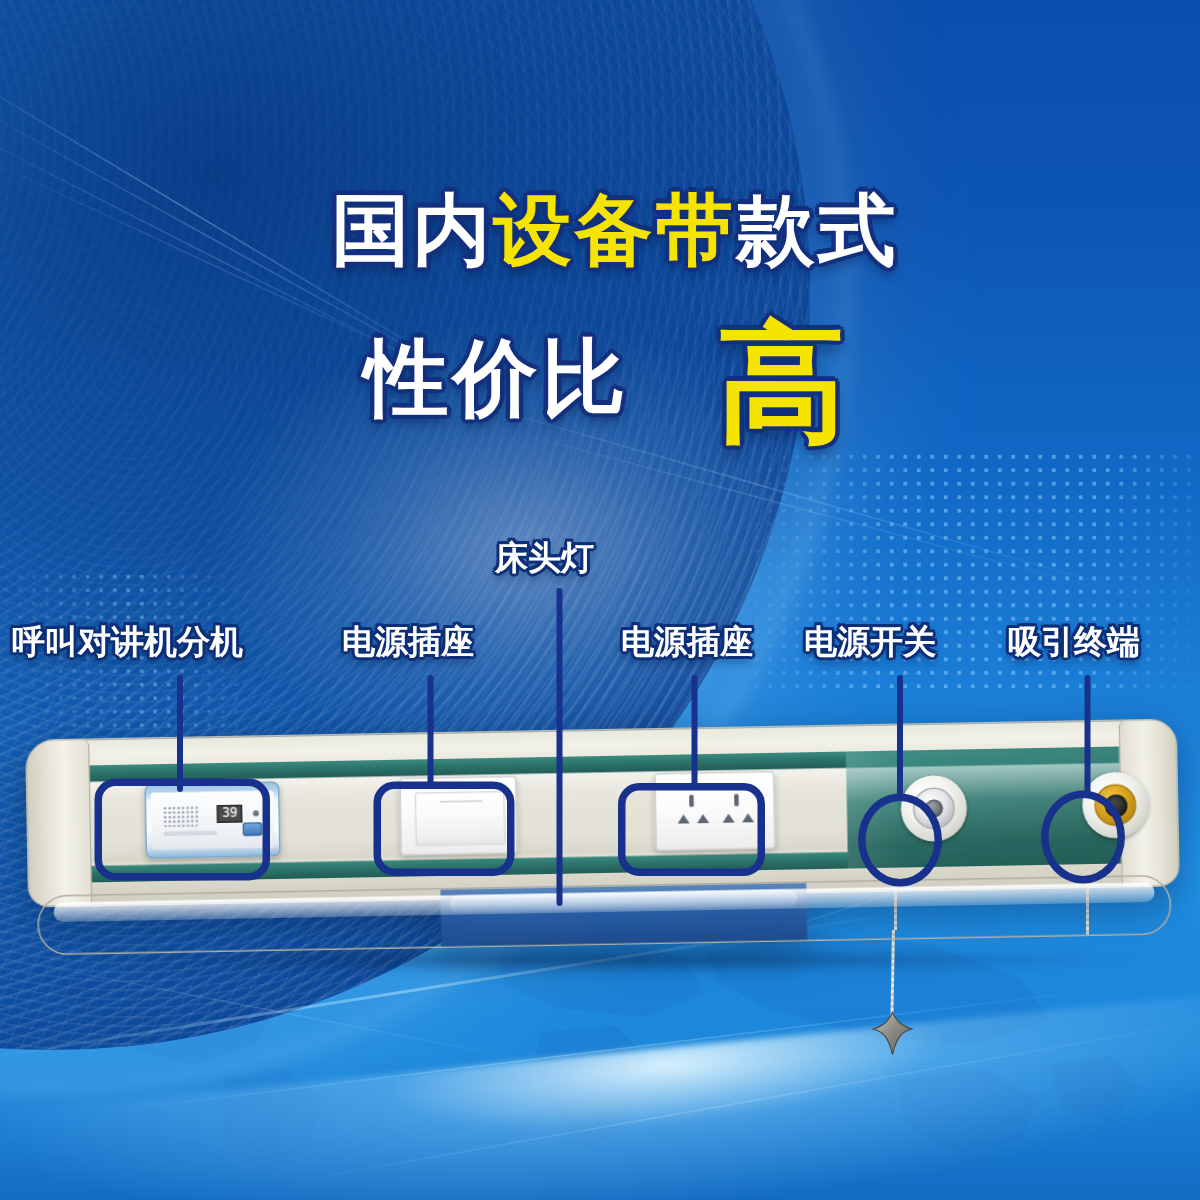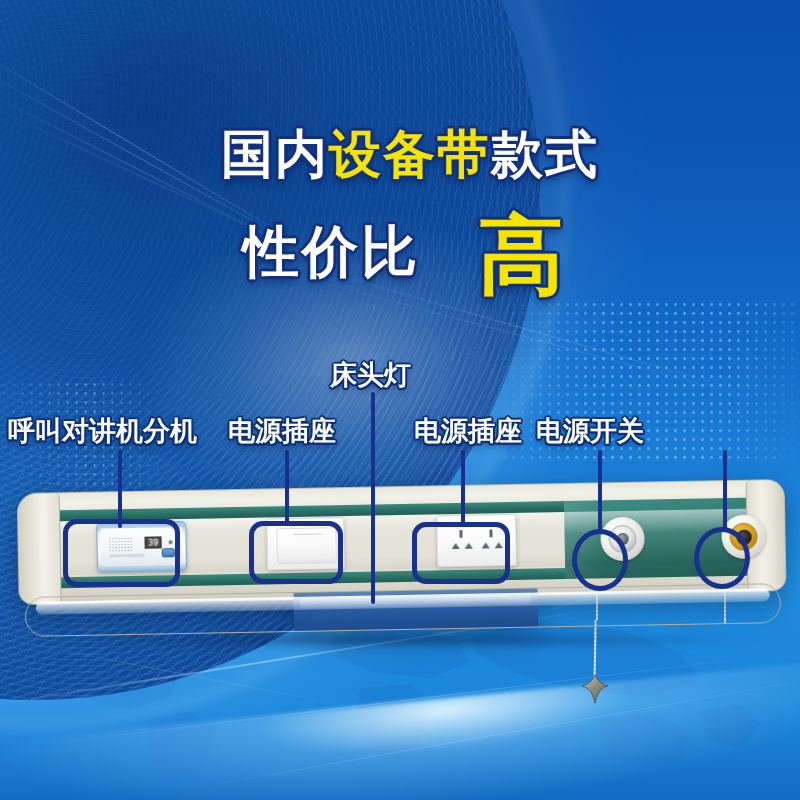--- a/index.html
+++ b/index.html
@@ -153,21 +153,21 @@
       -2px -2px 0 #12307e, 2px -2px 0 #12307e, -2px 2px 0 #12307e, 2px 2px 0 #12307e,
       -3px 0 0 #12307e, 3px 0 0 #12307e, 0 -3px 0 #12307e, 0 3px 0 #12307e,
       0 6px 9px rgba(4,26,70,0.5);
   }
 
   
   .callout-label {
     position:absolute;
     color:#ffffff;
     font-weight:bold;
-    font-size:27px;
+    font-size:22px;
     letter-spacing:0px;
     white-space:nowrap;
     z-index:30;
     text-shadow:
       -1.5px -1.5px 0 #0d2f77, 1.5px -1.5px 0 #0d2f77,
       -1.5px 1.5px 0 #0d2f77, 1.5px 1.5px 0 #0d2f77,
       -2px 0 0 #0d2f77, 2px 0 0 #0d2f77, 0 -2px 0 #0d2f77, 0 2px 0 #0d2f77,
       0 4px 6px rgba(5,28,72,0.55);
   }
 
@@ -456,20 +456,21 @@
     <div class="hl-row2">
       <span class="hl-white">性价比</span><span class="hl-big">高</span>
     </div>
   </div>
 
   <div class="callout-label" style="left:8px;   top:413px;">呼叫对讲机分机</div>
   <div class="callout-label" style="left:228px; top:413px;">电源插座</div>
   <div class="callout-label" style="left:330px; top:357px;">床头灯</div>
   <div class="callout-label" style="left:398px; top:413px;padding-left:16px;">电源插座</div>
   <div class="callout-label" style="left:536px; top:413px;">电源开关</div>
+  <div class="callout-label" style="left:672px; top:413px;">吸引终端</div>
 
   <div class="leader" style="left:118px; top:450px; height:78px;"></div>
   <div class="leader" style="left:285px; top:450px; height:76px;"></div>
   <div class="leader" style="left:371px; top:392px; height:212px;"></div>
   <div class="leader" style="left:461px; top:450px; height:74px;"></div>
   <div class="leader" style="left:598px; top:450px; height:82px;"></div>
   <div class="leader" style="left:723px; top:450px; height:80px;"></div>
 
   <div class="panel-shadow"></div>
 

